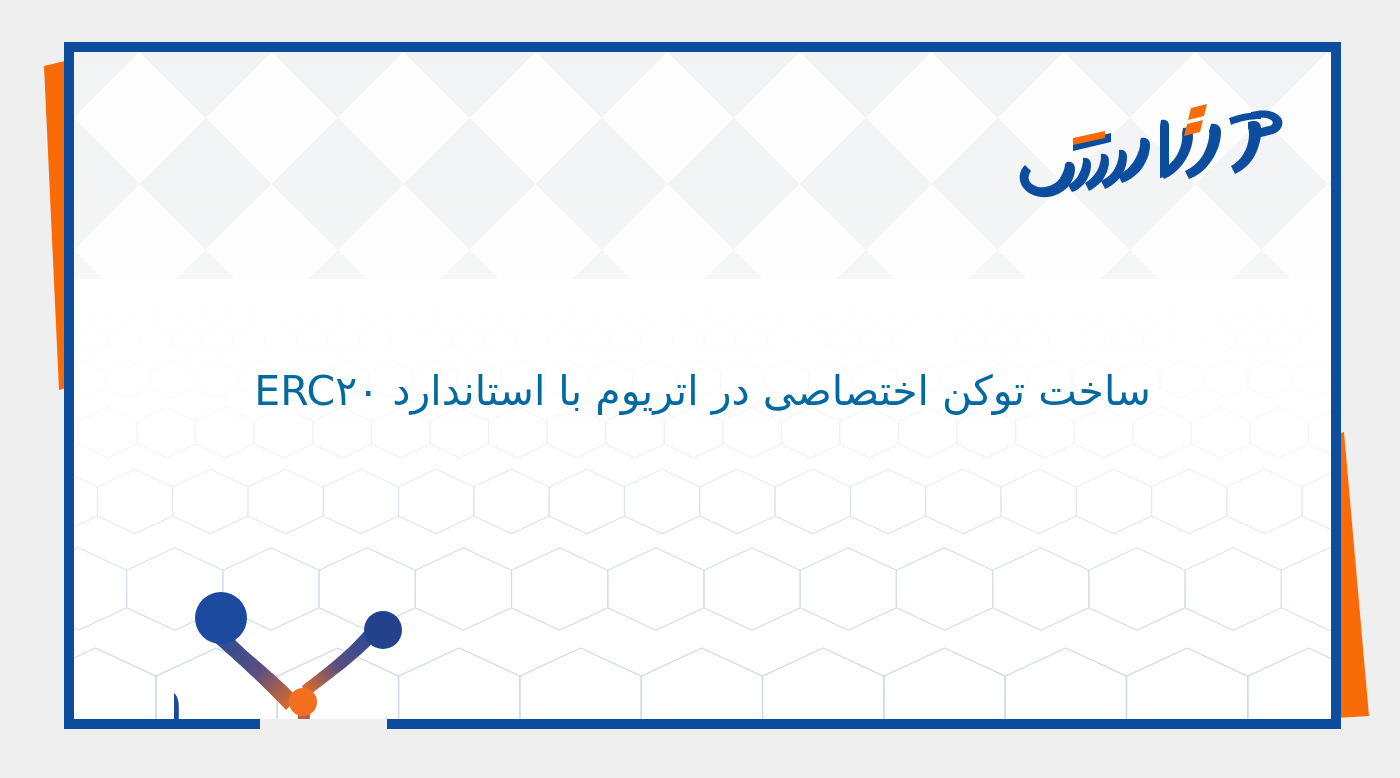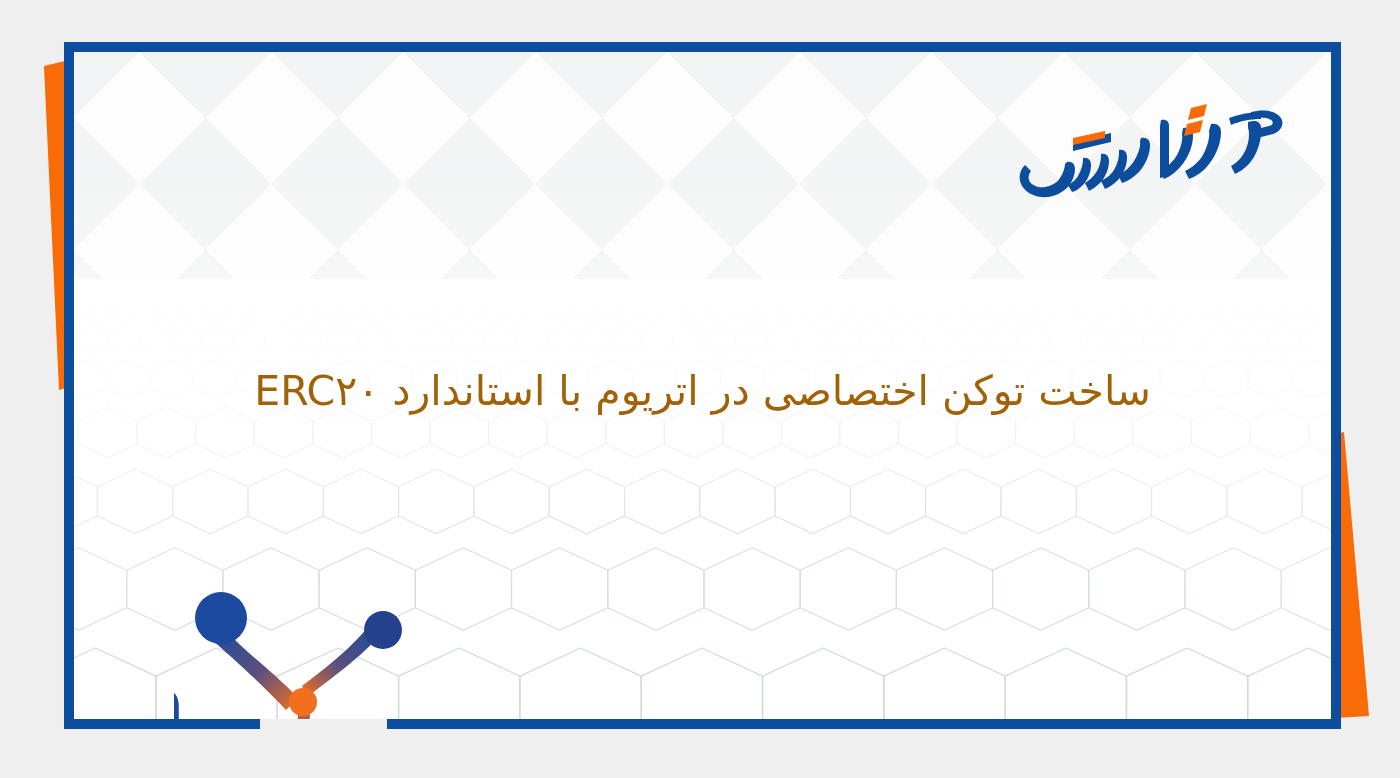--- a/index.html
+++ b/index.html
@@ -104,21 +104,21 @@
   .brand-logo svg { display: block; }
 
   
   .headline {
     position: absolute;
     left: 0;
     right: 0;
     top: 310px;
     z-index: 5;
     text-align: center;
-    color: #a16207;
+    color: #0369a1;
     font-size: 41px;
     line-height: 1.45;
     font-weight: 400;
     letter-spacing: 0;
     direction: rtl;
     white-space: nowrap;
     text-shadow: 0 1px 0 rgba(255,255,255,0.6);
   }
 
   

